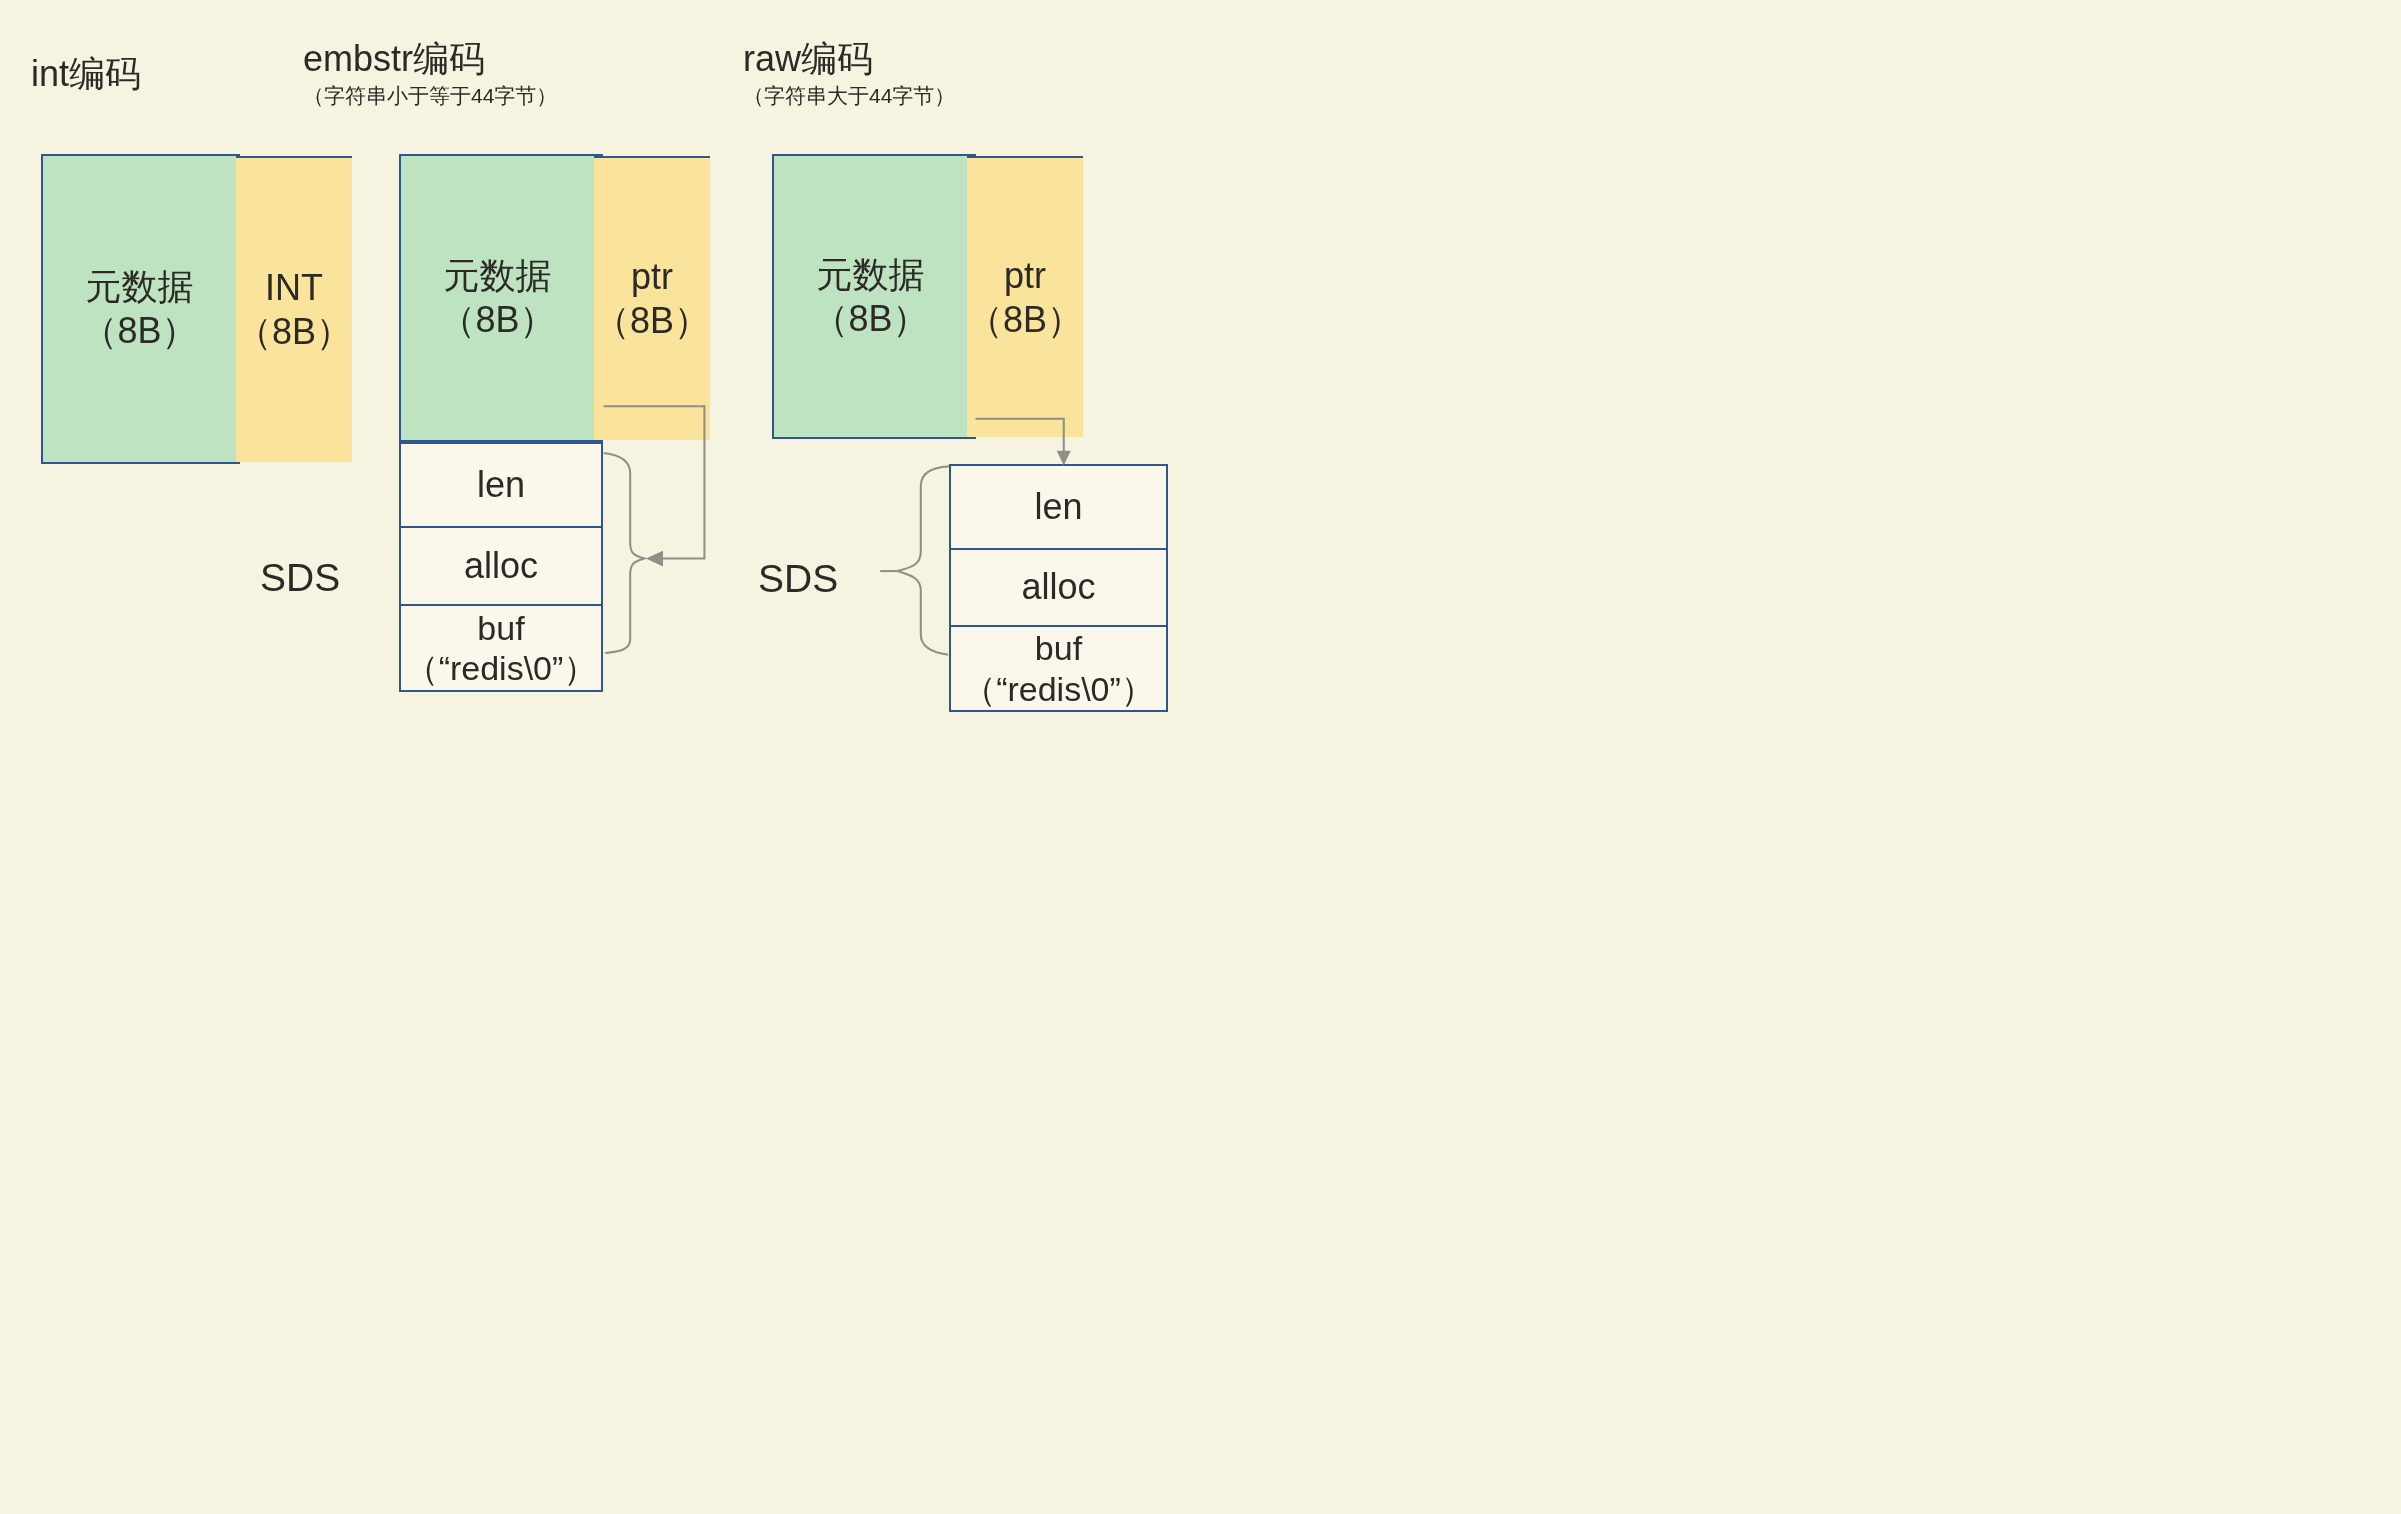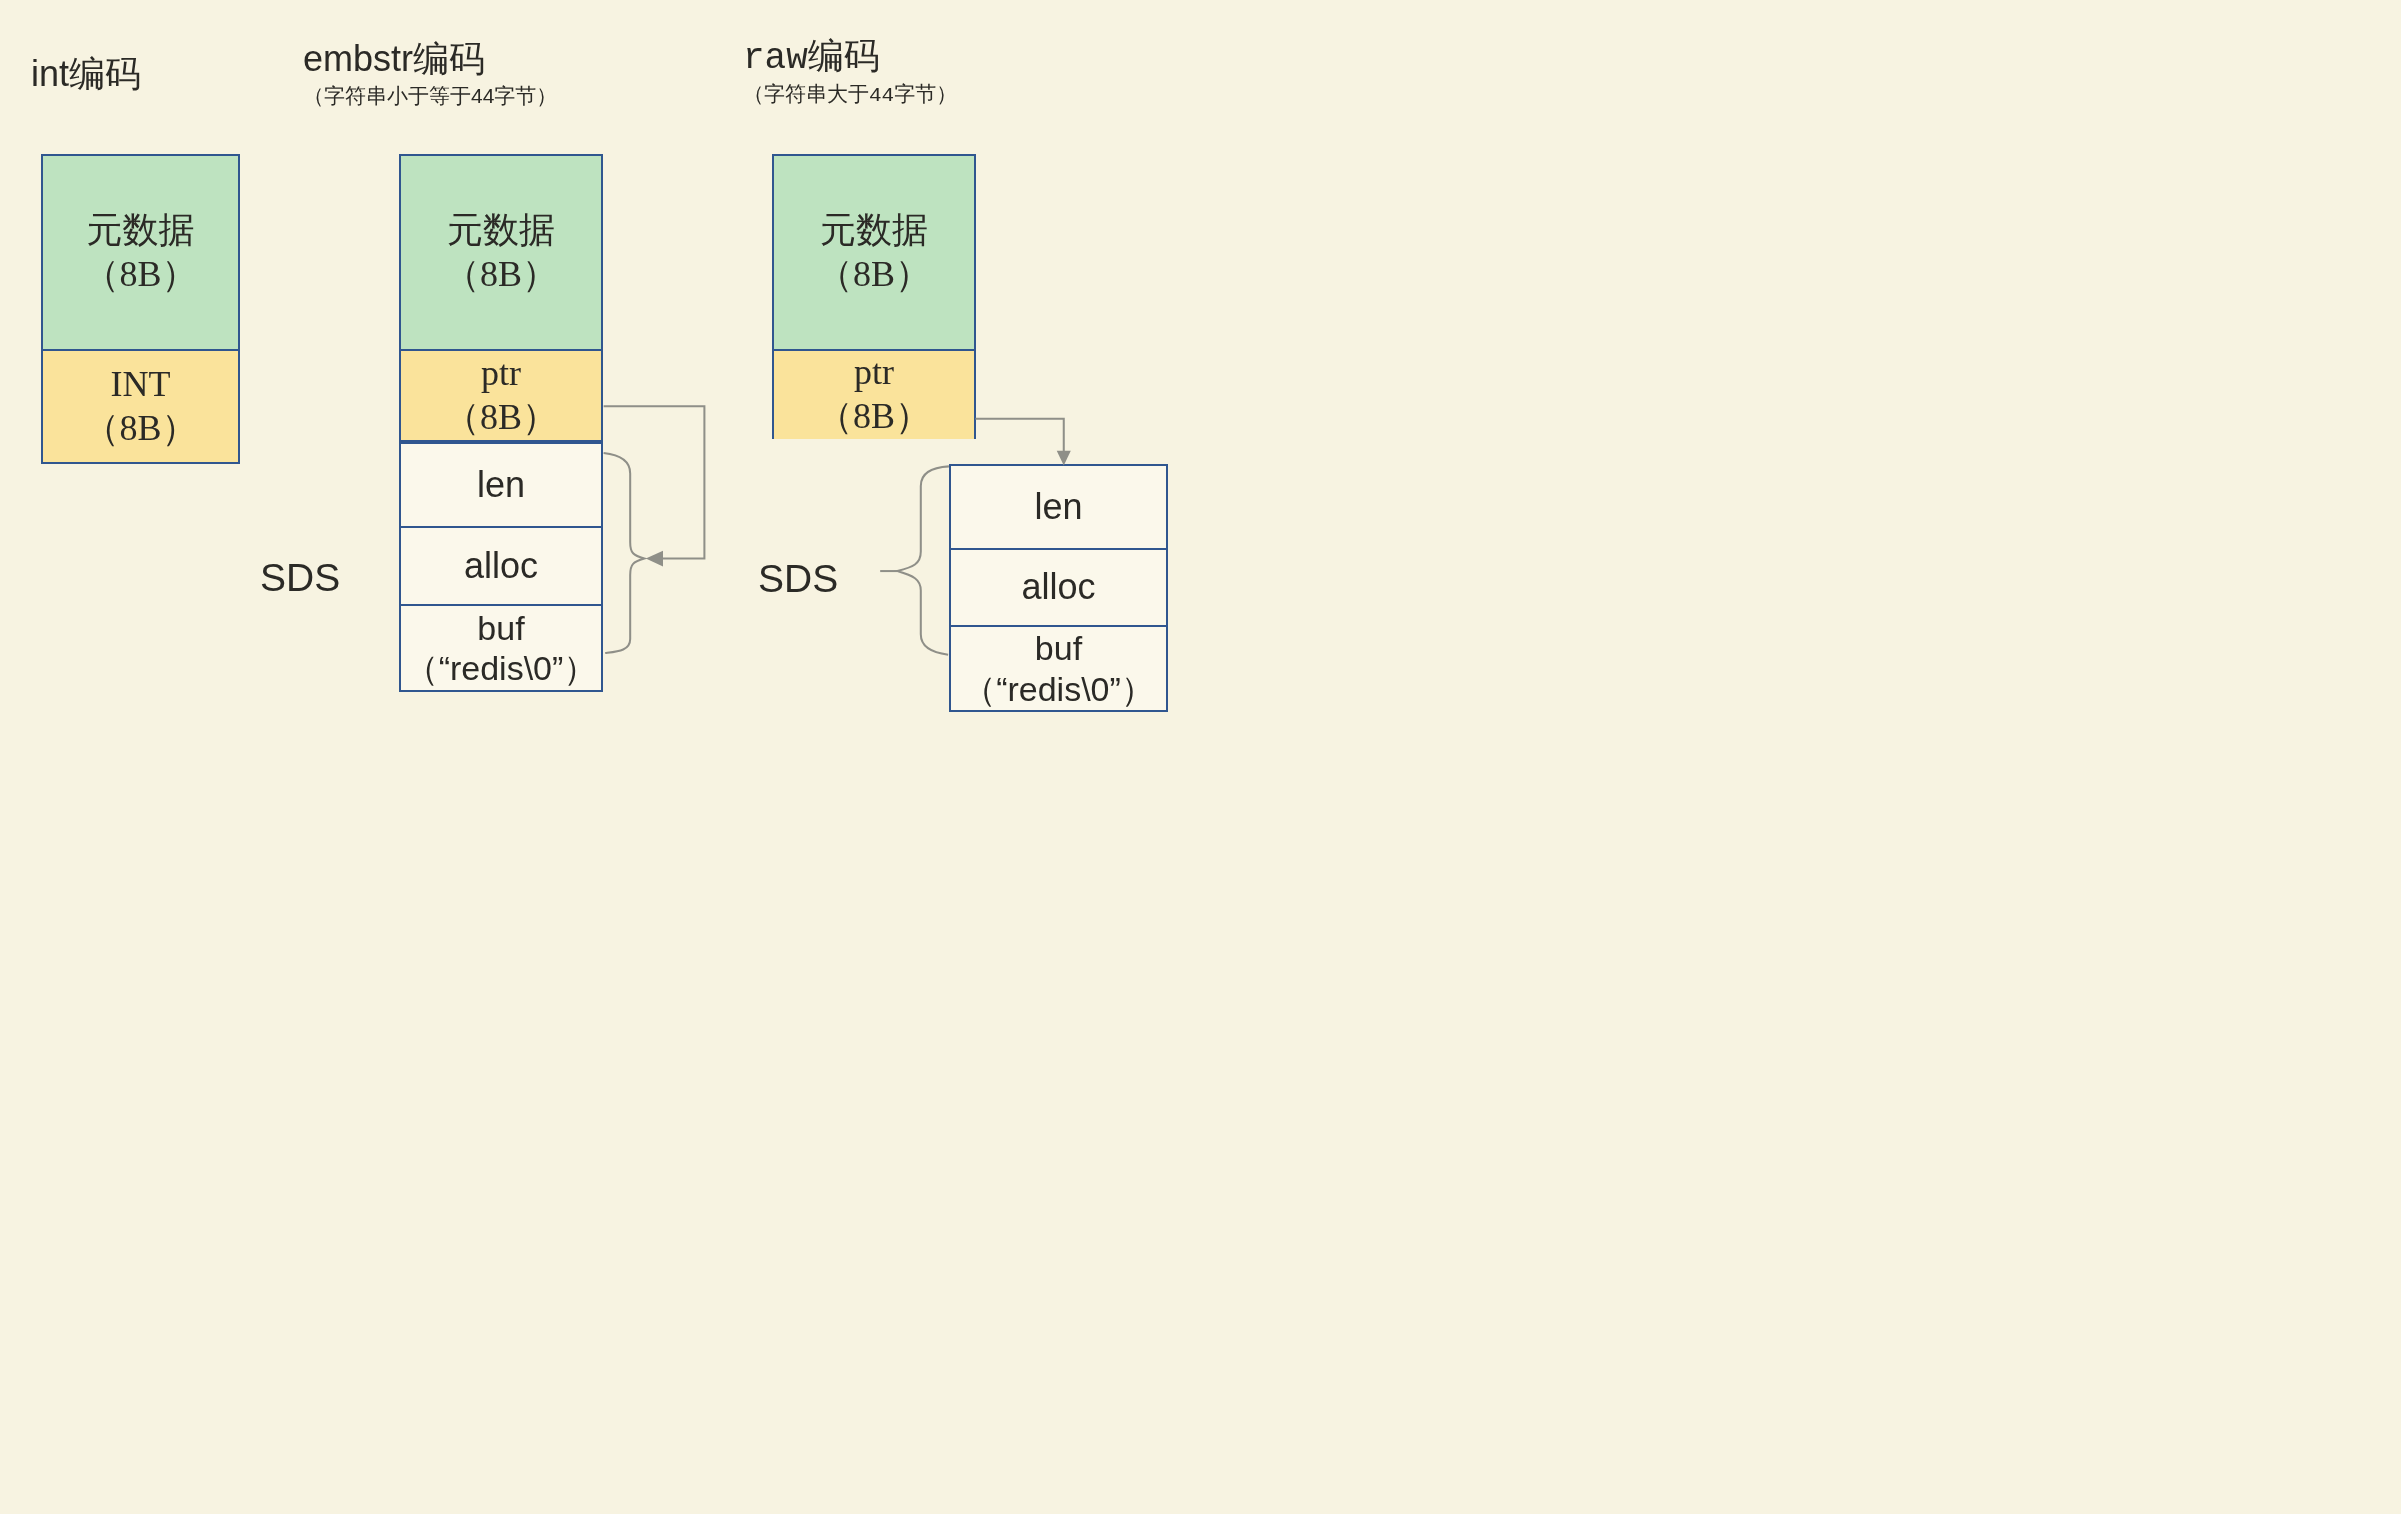--- a/index.html
+++ b/index.html
@@ -12,21 +12,21 @@
     background:var(--background);
     font-family:"Liberation Sans","DejaVu Sans",sans-serif;
     color:var(--text);
   }
   .stage{position:absolute;inset:0;}
   .title{position:absolute;text-align:left;white-space:nowrap;line-height:1.0;}
   .title .l1{font-size:36px;}
   .title .l2{font-size:21px;margin-top:8px;}
   .objbox{
     position:absolute;border:2.3px solid var(--border_blue);
-    display:flex;flex-direction:column;box-sizing:border-box;font-family:Liberation Serif, serif;
+    display:flex;box-sizing:border-box;
   }
   .cell{
     display:flex;flex-direction:column;align-items:center;justify-content:center;
     font-size:36px;line-height:1.22;box-sizing:border-box;
   }
   .cell.green{background:var(--metadata_green);flex:0 0 193px;}
   .cell.yellow{background:var(--field_yellow);flex:1 1 auto;border-top:2.3px solid var(--border_blue);}
   .stack{
     position:absolute;border:2.3px solid var(--border_blue);
     background:var(--box_fill);display:flex;flex-direction:column;box-sizing:border-box;
@@ -49,21 +49,21 @@
 
   <div class="title" style="left:31px;top:56px;width:195px;">
     <div class="l1">int编码</div>
   </div>
 
   <div class="title" style="left:303px;top:41px;width:446px;">
     <div class="l1">embstr编码</div>
     <div class="l2">（字符串小于等于44字节）</div>
   </div>
 
-  <div class="title" style="left:743px;top:41px;width:375px;font-family:Liberation Mono, monospace;">
+  <div class="title" style="left:743px;top:41px;width:375px;">
     <div class="l1">raw编码</div>
     <div class="l2">（字符串大于44字节）</div>
   </div>
 
   <div class="objbox" style="left:41px;top:154px;width:199px;height:310px;">
     <div class="cell green">
       <div>元数据</div>
       <div>（8B）</div>
     </div>
     <div class="cell yellow">

